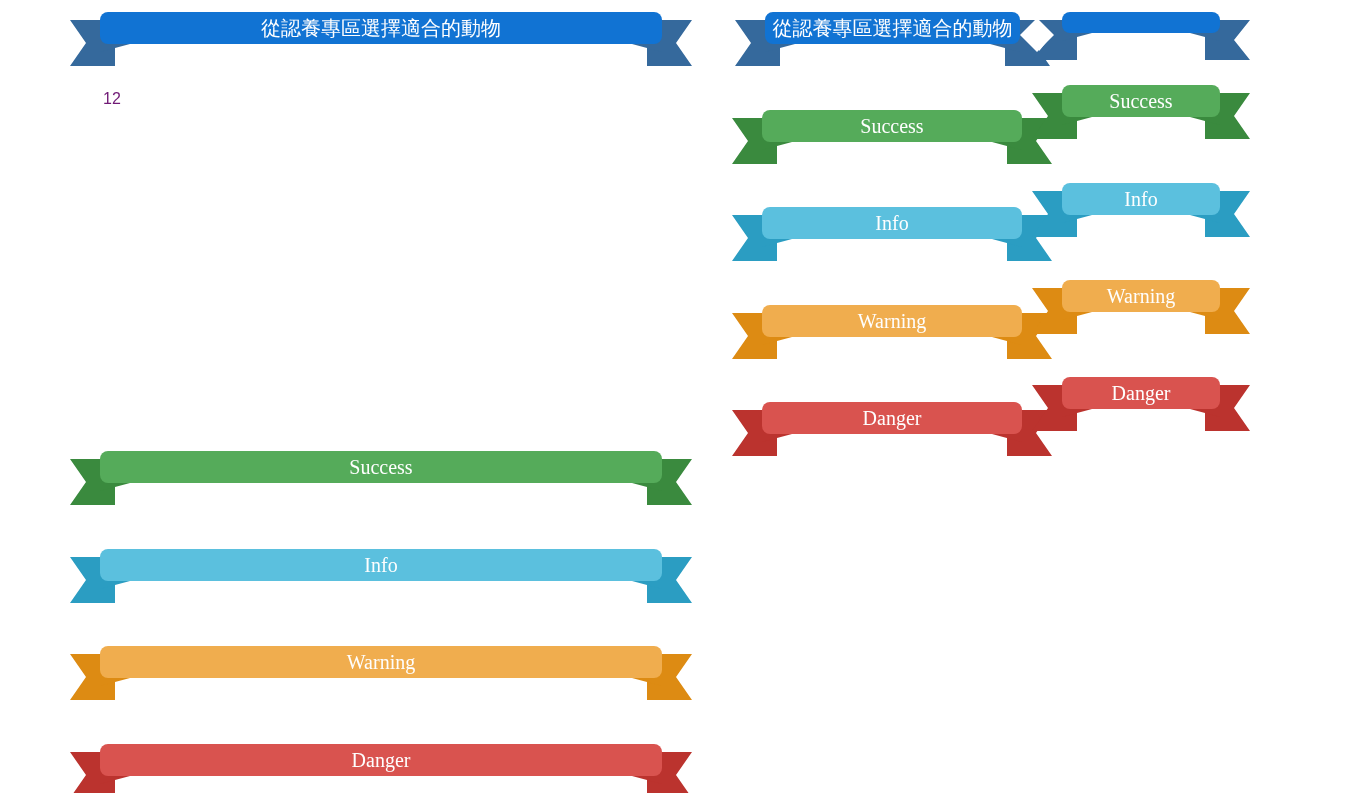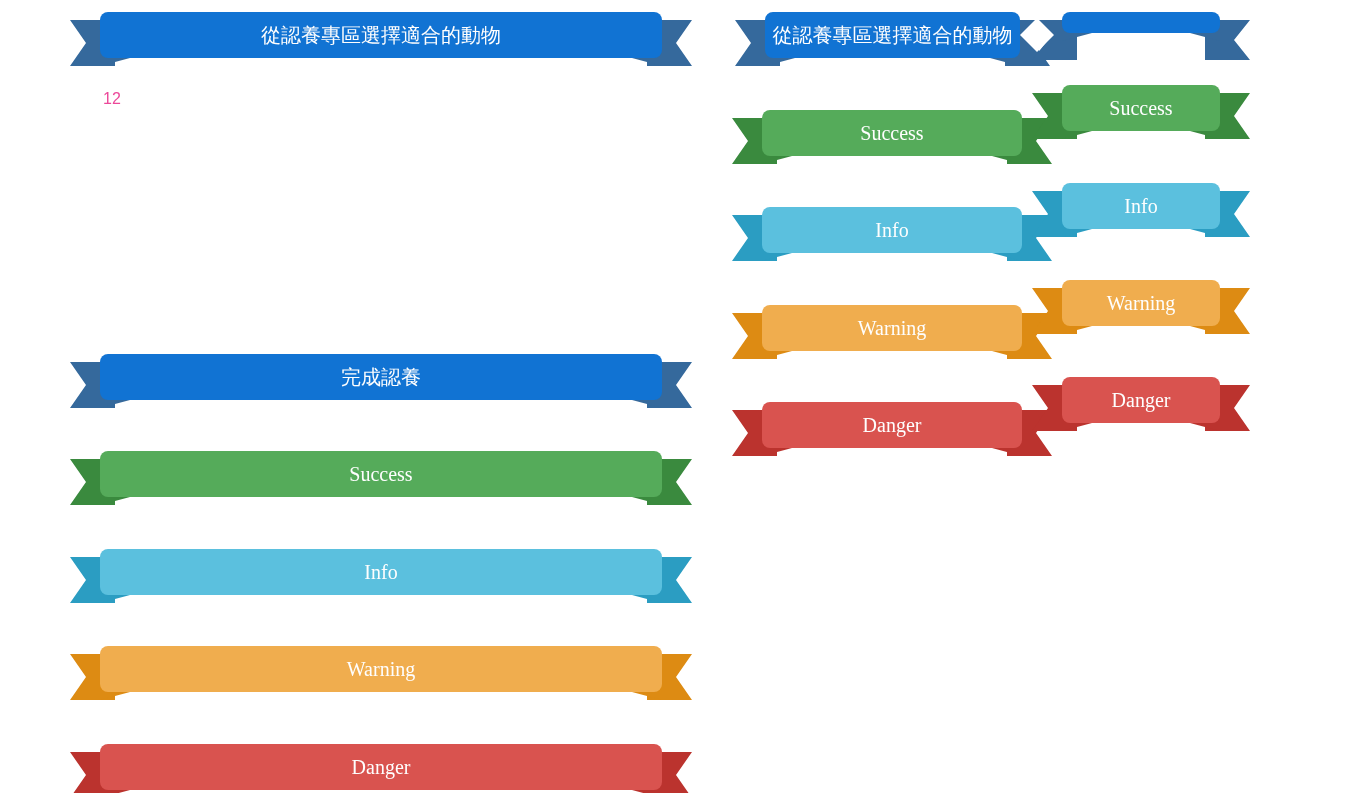--- a/index.html
+++ b/index.html
@@ -6,21 +6,21 @@
   body{
     width:1348px;height:793px;position:relative;overflow:hidden;
     background:#ffffff;font-family:"Liberation Sans",sans-serif;
   }
   .pane{position:absolute;top:0;height:793px;}
   .pane-left{left:70px;width:625px;}
   .pane-right{left:700px;width:648px;}
 
   
   .ribbon{
-    position:absolute;height:46px;background:var(--c);
+    position:absolute;height:32px;background:var(--c);
     border-radius:8px;color:#fefefe;
     display:flex;align-items:center;justify-content:center;
   }
   .ribbon .label{
     font-size:20px;line-height:1;white-space:nowrap;
     font-family:Liberation Serif, serif;
   }
   .ribbon.cjk .label{
     font-size:20px;
     font-family:"Liberation Serif",serif;
@@ -48,21 +48,21 @@
   .warning{--c:#f0ad4e;--d:#dd8b13;}
   .danger {--c:#d9534f;--d:#bb332e;}
 
   
   .pane-left .ribbon{left:30px;width:562px;}
   .lr0{top:12px;}  .lr1{top:159px;} .lr2{top:256px;} .lr3{top:354px;}
   .lr4{top:451px;} .lr5{top:549px;} .lr6{top:646px;} .lr7{top:744px;}
 
   .counter{
     position:absolute;left:33px;top:90px;
-    font-size:16px;color:#ec4899;
+    font-size:16px;color:#701a75;
   }
 
   
   .rr-head-a{left:65px;width:255px;top:12px;}
   .rr-head-b{left:362px;width:158px;top:12px;}
   .rw-l{left:62px;width:260px;}
   .rw-r{left:362px;width:158px;}
   .row0.rw-l{top:110px;} .row0.rw-r{top:85px;}
   .row1.rw-l{top:207px;} .row1.rw-r{top:183px;}
   .row2w.rw-l{top:305px;} .row2w.rw-r{top:280px;}
@@ -83,27 +83,20 @@
     <span class="tail tail-r"></span>
     <span class="fold fold-l"></span>
     <span class="fold fold-r"></span>
     <span class="label">從認養專區選擇適合的動物</span>
   </div>
 
   <div class="counter">12</div>
 
 
 
-  <div class="ribbon primary cjk lr3">
-    <span class="tail tail-l"></span>
-    <span class="tail tail-r"></span>
-    <span class="fold fold-l"></span>
-    <span class="fold fold-r"></span>
-    <span class="label">完成認養</span>
-  </div>
 
   <div class="ribbon success lr4">
     <span class="tail tail-l"></span>
     <span class="tail tail-r"></span>
     <span class="fold fold-l"></span>
     <span class="fold fold-r"></span>
     <span class="label">Success</span>
   </div>
 
   <div class="ribbon info lr5">

